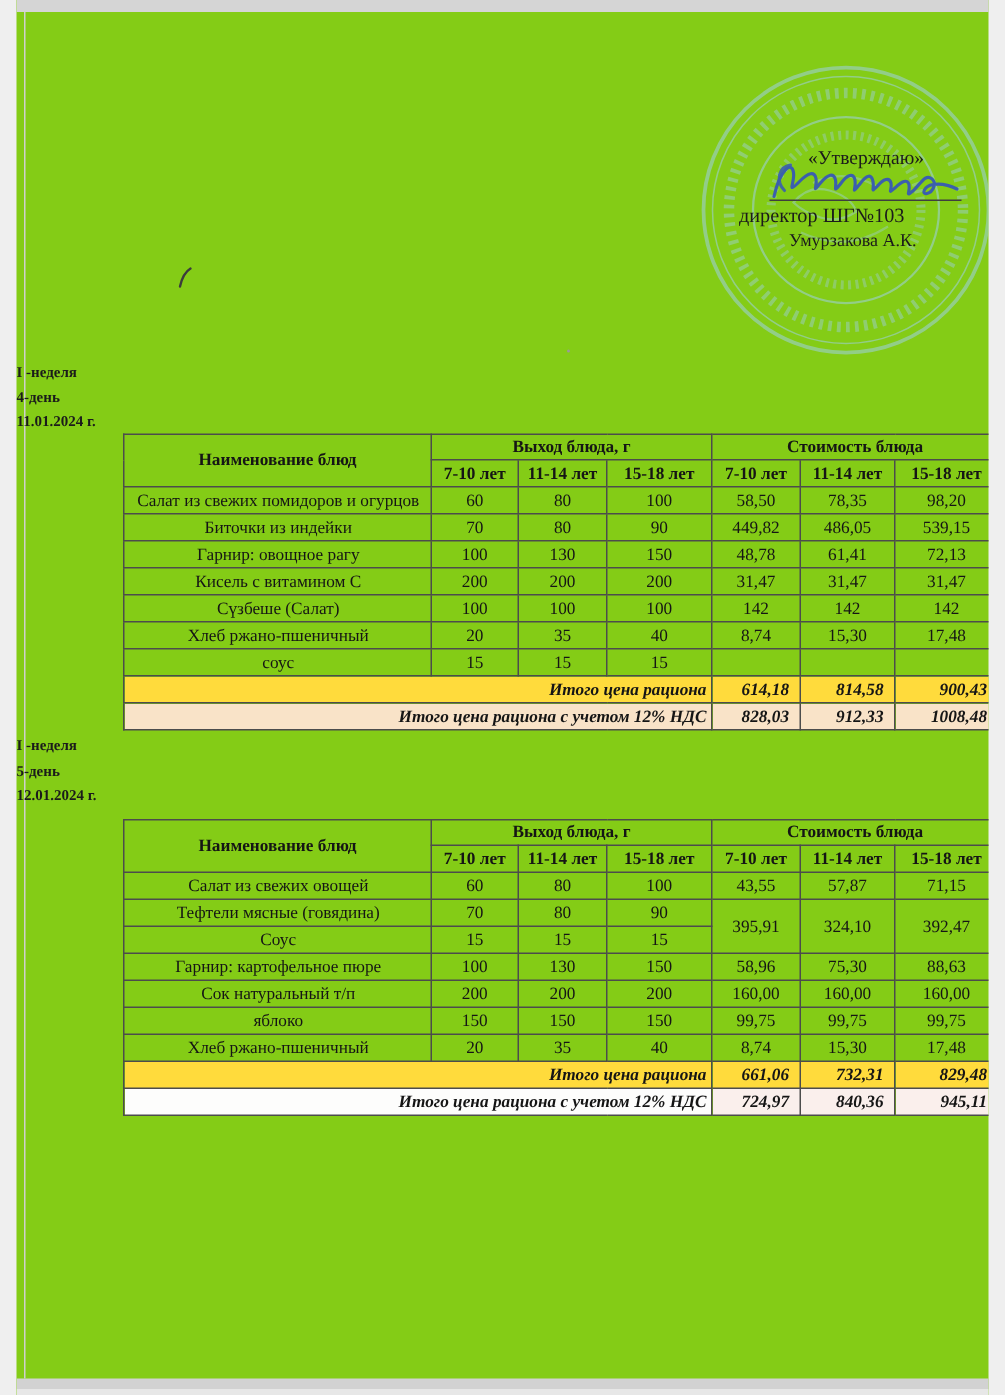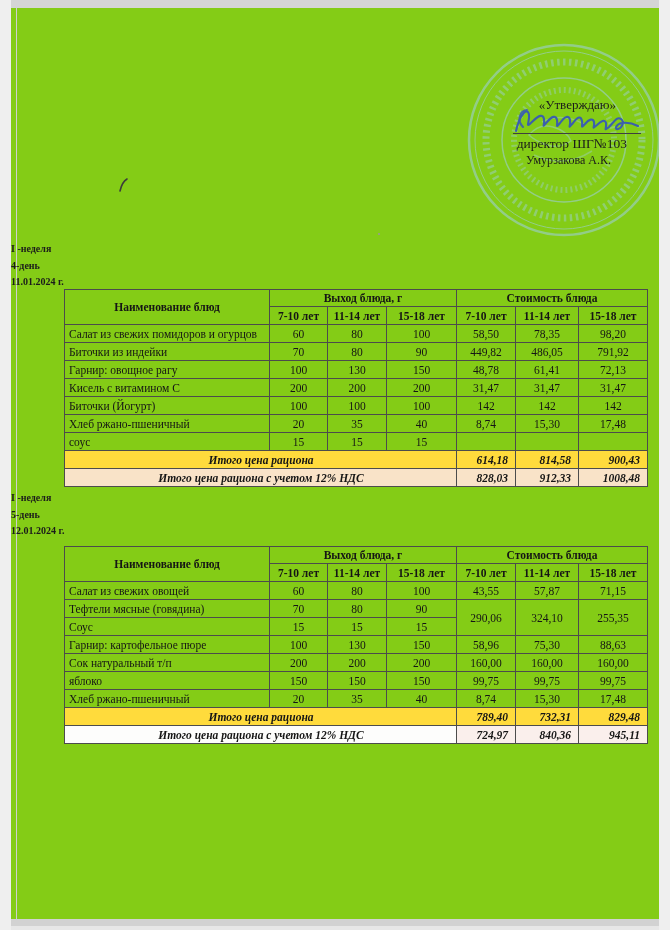--- a/index.html
+++ b/index.html
@@ -14,48 +14,48 @@
   .edge-bottom2{position:absolute;left:0;top:926px;width:670px;height:4px;background:#e7e7e7;}
   .edge-left{position:absolute;left:5px;top:8px;width:1px;height:911px;background:#cfcfcf;}
   .edge-right{position:absolute;left:655px;top:8px;width:1px;height:911px;background:#d6d6d6;}
 
   
   .stamp{position:absolute;left:453px;top:40px;opacity:.55;}
   .signature{position:absolute;left:500px;top:103px;}
   .sig-underline{position:absolute;left:502px;top:133px;width:128px;border-top:1.4px solid #3f3f3f;}
 
   .approve-quote{position:absolute;top:97px;right:43px;font-size:13px;}
-  .director-title{position:absolute;top:136px;right:32px;font-size:13.5px;}
+  .director-title{position:absolute;top:136px;right:56px;font-size:13.5px;}
   .director-name{position:absolute;top:153px;right:48px;font-size:12px;}
 
   .pen-mark{position:absolute;left:106px;top:176px;}
   .speck{position:absolute;left:367px;top:233px;width:2px;height:2px;border-radius:50%;background:#9a9a9a;}
 
   .doc-title{position:absolute;top:204px;left:0;width:670px;text-align:center;
     font-size:14px;font-weight:bold;letter-spacing:.2px;}
   .sec-head{position:absolute;left:0;width:670px;
     font-size:10px;font-weight:bold;line-height:16.5px;}
   .sec1-head{top:241px;}
   .sec2-head{top:490px;}
 
   table.menu-table{
-    position:absolute;left:53px;width:583px;border-collapse:collapse;table-layout:fixed;
+    position:absolute;left:71px;width:583px;border-collapse:collapse;table-layout:fixed;
     font-size:11.5px;color:#151515;
   }
   .tbl1{top:289px;}
   .tbl2{top:546px;}
   .menu-table th,.menu-table td{border:1px solid #4c4c4c;}
   .menu-table th{font-weight:bold;padding:1px 2px;font-size:11.5px;}
   .menu-table th.h1{height:14px;}
   .menu-table th.h2{height:15px;}
   .menu-table td{height:17px;text-align:center;padding:0 3px;white-space:nowrap;overflow:hidden;}
-  .menu-table td.dish{text-align:left;padding-left:4px;}
+  .menu-table td.dish{text-align:center;padding-left:4px;}
   .total-row td{background:var(--total-bg,#FFDB3C);font-weight:bold;font-style:italic;}
   .vat-row td{background:var(--vat-bg,#F9E3C8);font-weight:bold;font-style:italic;}
-  .total-row td.label,.vat-row td.label{text-align:center;padding-left:4px;}
+  .total-row td.label,.vat-row td.label{text-align:right;padding-left:4px;}
   .total-row td.val,.vat-row td.val{text-align:right;padding-right:7px;}
   .vat-plain td{background:#fdfdfc;}
   .vat-plain td.val{background:#FAEFEC;}
 </style>
 </head>
 <body>
 
 <div class="page">
 
   <div class="edge-top"></div>
@@ -136,42 +136,42 @@
           <td>78,35</td>
           <td>98,20</td>
         </tr>
         <tr>
           <td class="dish">Биточки из индейки</td>
           <td>70</td>
           <td>80</td>
           <td>90</td>
           <td>449,82</td>
           <td>486,05</td>
-          <td>791,92</td>
+          <td>539,15</td>
         </tr>
         <tr>
           <td class="dish">Гарнир: овощное рагу</td>
           <td>100</td>
           <td>130</td>
           <td>150</td>
           <td>48,78</td>
           <td>61,41</td>
           <td>72,13</td>
         </tr>
         <tr>
           <td class="dish">Кисель с витамином С</td>
           <td>200</td>
           <td>200</td>
           <td>200</td>
           <td>31,47</td>
           <td>31,47</td>
           <td>31,47</td>
         </tr>
         <tr>
-          <td class="dish">Биточки (Йогурт)</td>
+          <td class="dish">Сүзбеше (Салат)</td>
           <td>100</td>
           <td>100</td>
           <td>100</td>
           <td>142</td>
           <td>142</td>
           <td>142</td>
         </tr>
         <tr>
           <td class="dish">Хлеб ржано-пшеничный</td>
           <td>20</td>
@@ -246,23 +246,23 @@
           <td>100</td>
           <td>43,55</td>
           <td>57,87</td>
           <td>71,15</td>
         </tr>
         <tr>
           <td class="dish">Тефтели мясные (говядина)</td>
           <td>70</td>
           <td>80</td>
           <td>90</td>
-          <td rowspan="2">290,06</td>
+          <td rowspan="2">395,91</td>
           <td rowspan="2">324,10</td>
-          <td rowspan="2">255,35</td>
+          <td rowspan="2">392,47</td>
         </tr>
         <tr>
           <td class="dish">Соус</td>
           <td>15</td>
           <td>15</td>
           <td>15</td>
         </tr>
         <tr>
           <td class="dish">Гарнир:  картофельное пюре</td>
           <td>100</td>
@@ -296,21 +296,21 @@
           <td>35</td>
           <td>40</td>
           <td>8,74</td>
           <td>15,30</td>
           <td>17,48</td>
         </tr>
       </tbody>
     <tbody>
       <tr class="total-row">
         <td class="label" colspan="4">Итого цена рациона</td>
-        <td class="val">789,40</td>
+        <td class="val">661,06</td>
         <td class="val">732,31</td>
         <td class="val">829,48</td>
       </tr>
       <tr class="vat-row vat-plain">
         <td class="label" colspan="4">Итого цена рациона с учетом 12% НДС</td>
         <td class="val">724,97</td>
         <td class="val">840,36</td>
         <td class="val">945,11</td>
       </tr>
     </tbody>

